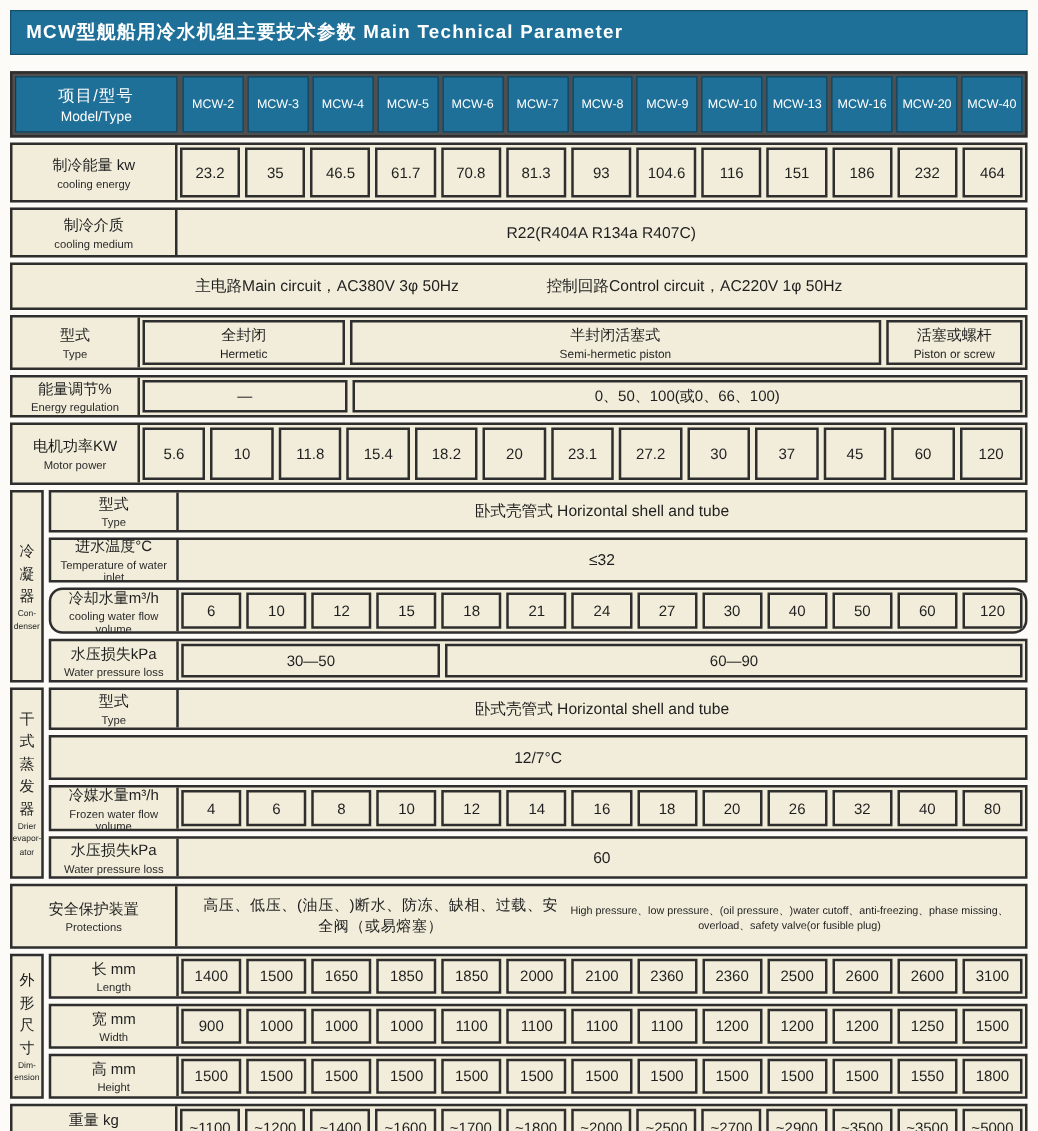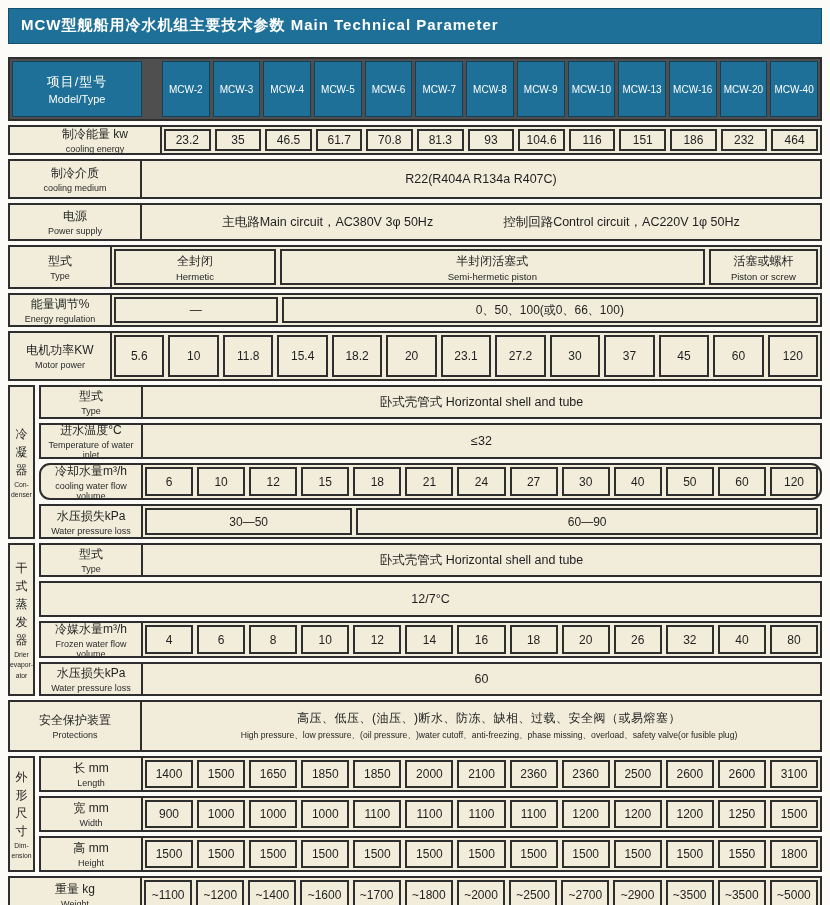--- a/index.html
+++ b/index.html
@@ -9,21 +9,21 @@
   *{box-sizing:border-box;margin:0;padding:0;}
   html,body{width:830px;height:905px;overflow:hidden;background:var(--page);
     font-family:"Liberation Sans","DejaVu Sans",sans-serif;color:var(--text);}
   .page{padding:8px 8px 0 8px;}
   .title-bar{background:var(--teal);color:#fff;font-weight:bold;font-size:15px;
     padding:7px 12px 8px 12px;letter-spacing:1px;border:1px solid #14506e;}
   .table-root{margin-top:13px;}
   .block{border:2px solid var(--border);background:var(--cream);display:flex;
     margin-bottom:4px;align-items:stretch;}
   
-  .header{background:var(--hgap);padding:2px;gap:20px;height:64px;text-align:center;}
+  .header{background:var(--hgap);padding:2px;gap:4px;height:53px;text-align:center;}
   .hlabel{width:130px;background:var(--teal);color:#fff;display:flex;flex-direction:column;
     justify-content:center;align-items:center;border:1px solid #143f55;}
   .hzh{font-size:13px;letter-spacing:1px;}
   .hen{font-size:11px;margin-top:2px;}
   .hcells{flex:1;display:flex;gap:3px;}
   .hcell{flex:1 1 0;background:var(--teal);color:#fff;border:1px solid #143f55;
     display:flex;align-items:center;justify-content:center;font-size:10px;}
   
   .row .label{width:132px;border-right:2px solid var(--border);display:flex;
     flex-direction:column;justify-content:center;align-items:center;text-align:center;
@@ -33,21 +33,21 @@
   .len{font-size:9px;margin-top:1px;color:#2a2a2a;}
   .content{flex:1;display:flex;align-items:stretch;}
   .content.cells{padding:2px;gap:4px;}
   .cell{flex:1 1 0;border:2px solid var(--border);display:flex;flex-direction:column;
     align-items:center;justify-content:center;font-size:12px;background:var(--cream);}
   .span-cell .szh{font-size:12px;}
   .span-cell .sen{font-size:9.5px;margin-top:1px;}
   .full{flex:1;display:flex;align-items:center;justify-content:center;font-size:12.5px;}
   .content.parts{align-items:center;justify-content:center;gap:70px;}
   .part{font-size:12.5px;}
-  .full2{flex:1;display:flex;flex-direction:column;align-items:center;justify-content:center;
+  .full2{flex:1;display:flex;flex-direction:row;align-items:center;justify-content:center;
     text-align:center;padding:0 4px;margin-left:16px;}
   .f2zh{font-size:12px;letter-spacing:.5px;}
   .f2en{font-size:8.6px;margin-top:3px;}
   
   .section-wrap{display:flex;margin-bottom:4px;align-items:stretch;}
   .strip{width:27px;border:2px solid var(--border);background:var(--cream);
     margin-right:4px;display:flex;flex-direction:column;align-items:center;
     justify-content:center;padding:2px 0;flex:0 0 auto;}
   .strip-zh{width:1em;word-break:break-all;font-size:12px;line-height:1.5;text-align:center;}
   .strip-en{font-size:6.8px;margin-top:2px;text-align:center;line-height:1.25;}
@@ -75,21 +75,21 @@
           <div class="hcell">MCW-7</div>
           <div class="hcell">MCW-8</div>
           <div class="hcell">MCW-9</div>
           <div class="hcell">MCW-10</div>
           <div class="hcell">MCW-13</div>
           <div class="hcell">MCW-16</div>
           <div class="hcell">MCW-20</div>
           <div class="hcell">MCW-40</div>
         </div>
       </div>
-      <div class="block row" style="height: 30px; padding-left: 20px;">
+      <div class="block row" style="height: 48px;">
         <div class="label">
           <div class="lzh">制冷能量 kw</div>
           <div class="len">cooling energy</div>
         </div>
         <div class="content cells">
           <div class="cell">23.2</div>
           <div class="cell">35</div>
           <div class="cell">46.5</div>
           <div class="cell">61.7</div>
           <div class="cell">70.8</div>
@@ -106,24 +106,20 @@
       <div class="block row" style="height: 40px;">
         <div class="label">
           <div class="lzh">制冷介质</div>
           <div class="len">cooling medium</div>
         </div>
         <div class="content">
           <div class="full">R22(R404A  R134a  R407C)</div>
         </div>
       </div>
       <div class="block row" style="height: 38px;">
-        <div class="label">
-          <div class="lzh">电源</div>
-          <div class="len">Power supply</div>
-        </div>
         <div class="content parts">
           <div class="part">主电路Main circuit，AC380V 3φ  50Hz</div>
           <div class="part">控制回路Control circuit，AC220V 1φ  50Hz</div>
         </div>
       </div>
       <div class="section-wrap">
         <div class="section-rows">
           <div class="block row in-section" style="height: 44px;">
             <div class="label">
               <div class="lzh">型式</div>

